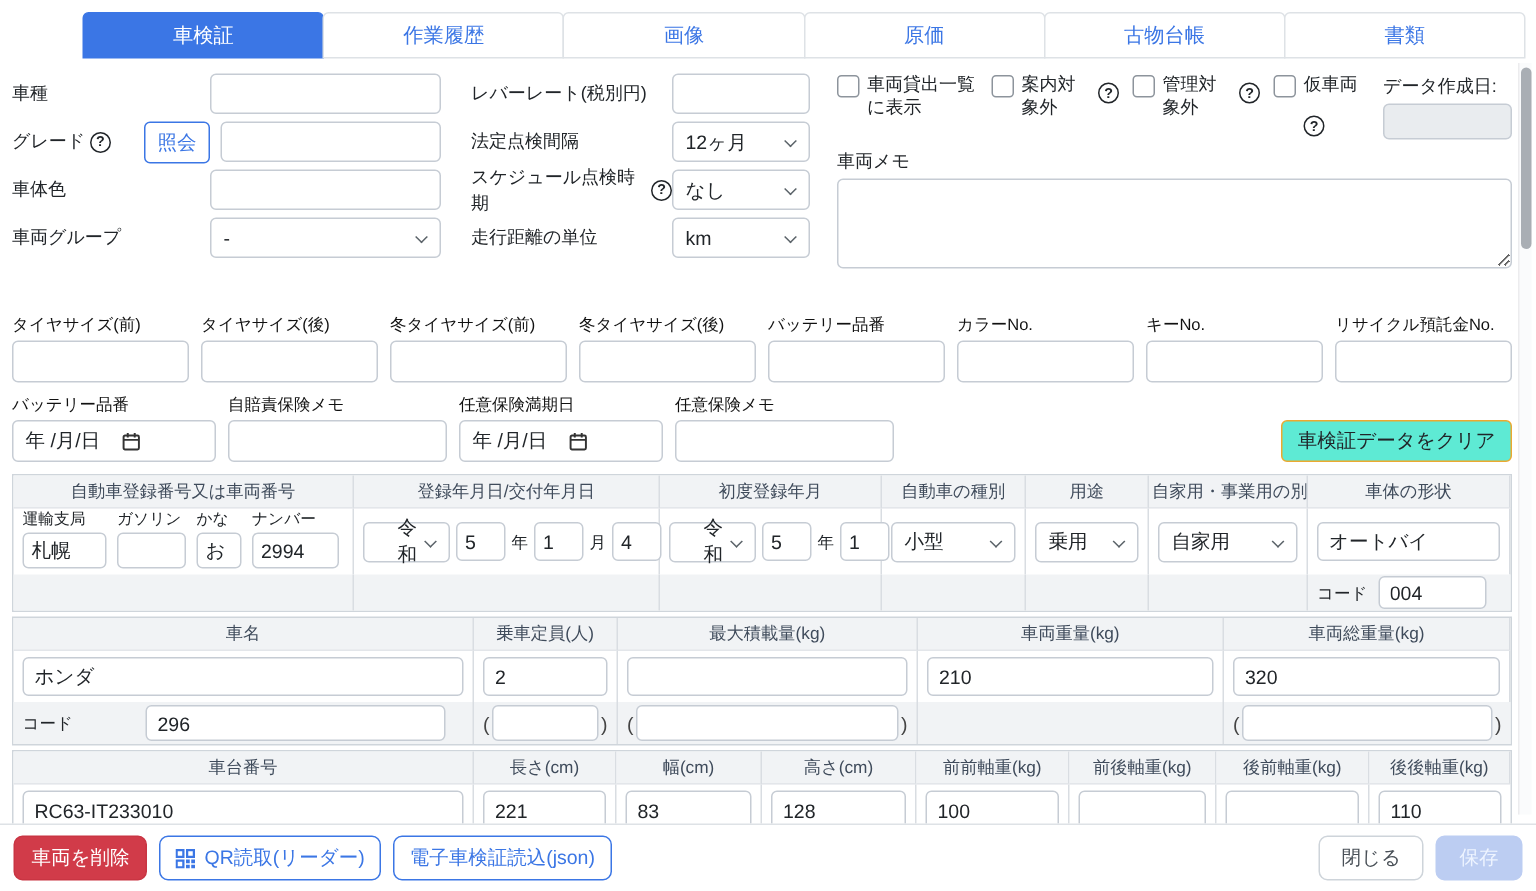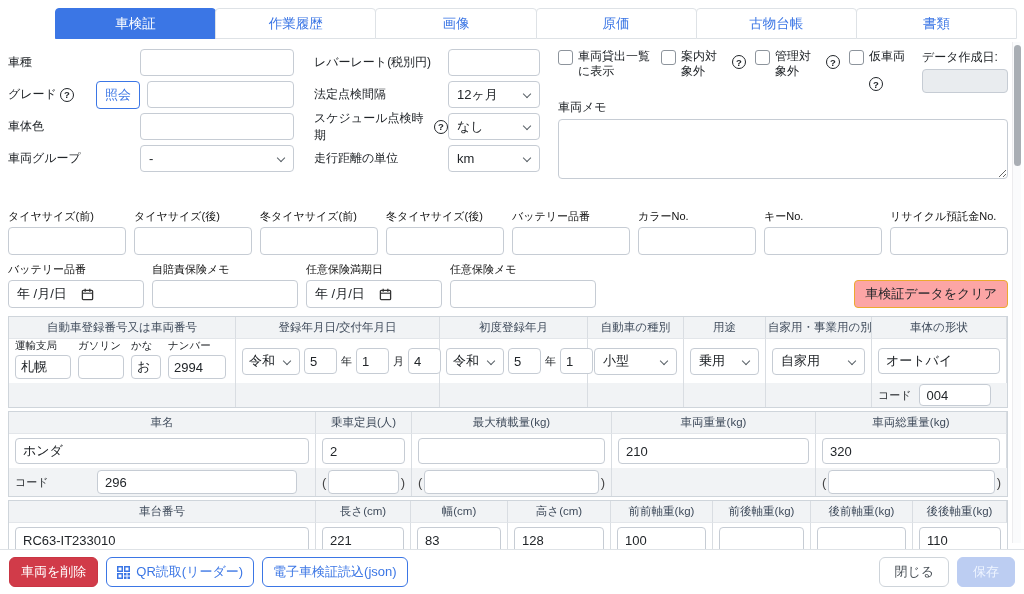--- a/index.html
+++ b/index.html
@@ -63,42 +63,42 @@
     font:13px "Liberation Sans","DejaVu Sans",sans-serif; resize:both; }
   
   .tire-grid { display:grid; grid-template-columns:repeat(8,1fr); column-gap:8px; margin-top:27px; }
   .tfield .tl { font-size:11px; color:#111; margin-bottom:3px; white-space:nowrap; overflow:hidden; }
   .tfield .inp { height:28px; }
   .ins-row { display:flex; align-items:flex-end; gap:8px; margin-top:7px; }
   .ifield .tl { font-size:11px; color:#111; margin-bottom:3px; white-space:nowrap; }
   .date-box { width:136px; height:28px; border:1px solid #c6ccd4; border-radius:4px;
     display:flex; align-items:center; gap:14px; padding:0 8px; font-size:13px; color:#212529; cursor:text; background:#fff;}
   .memo-inp { width:146px; height:28px; }
-  .btn-clear { margin-left:auto; background:#fca5a5; border:1px solid #eca92f; color:#212529;
+  .btn-clear { margin-left:auto; background:#5eead4; border:1px solid #eca92f; color:#212529;
     border-radius:4px; height:28px; padding:0 10px; font-size:13px; cursor:pointer; }
   
   .vtable { margin-top:8px; font-size:11.5px; }
   .vgroup { border:1px solid #cfd5db; display:grid; background:#fff; }
   .vgroup + .vgroup { margin-top:3px; }
   .g1 { grid-template-columns:227px 204px 148px 96px 82px 106px 1fr; }
   .g2 { grid-template-columns:307px 96px 200px 204px 1fr; }
   .g3 { grid-template-columns:307px 95px 97px 103px 102px 98px 102px 1fr; }
   .g4 { grid-template-columns:227px 142px 196px 112px 110px 1fr; }
   .th { background:#f1f3f5; color:#3f4b5b; text-align:center; padding:3px 2px;
     border-right:1px solid #d9dde2; border-bottom:1px solid #e3e6ea; white-space:nowrap; overflow:hidden; }
   .td { padding:4px 6px; border-right:1px solid #d9dde2; display:flex; align-items:center; gap:4px; }
   .tg { background:#f1f3f5; border-right:1px solid #d9dde2; display:flex; align-items:center; padding:1px 6px; }
   .th:last-child, .td:last-child, .tg:last-child { border-right:none; }
   .td .inp, .tg .inp { height:26px; }
   .minis { display:flex; gap:7px; align-items:flex-start; padding-top:0; }
   .mini { display:flex; flex-direction:column; }
   .mini .ml { font-size:10.5px; margin-bottom:2px; white-space:nowrap; }
   .mini .inp { height:24px; padding:0 5px; }
   .era { display:flex; align-items:center; gap:4px; font-size:11px; }
-  .era .sel { width:58px; flex:none; padding:0 16px 0 6px; }
+  .era .sel { width:58px; flex:none; padding:0 16px 0 22px; }
   .era .inp { width:33px; flex:none; text-align:left; padding:0 5px; }
   .codecell { gap:7px; font-size:11px; }
   .codecell .inp { width:72px; height:22px; }
   .code-row1 { gap:0; }
   .code-row1 .cl { width:82px; font-size:11px; }
   .code-row1 .inp { width:200px; height:24px; }
   .paren { justify-content:center; gap:2px; font-size:13px; color:#444; padding:2px 6px; }
   .paren .inp { height:24px; }
   .sub-h { height:24px; }
   .btn-type { border:1px solid #3b76e5; color:#3b76e5; background:#fff; border-radius:4px;

